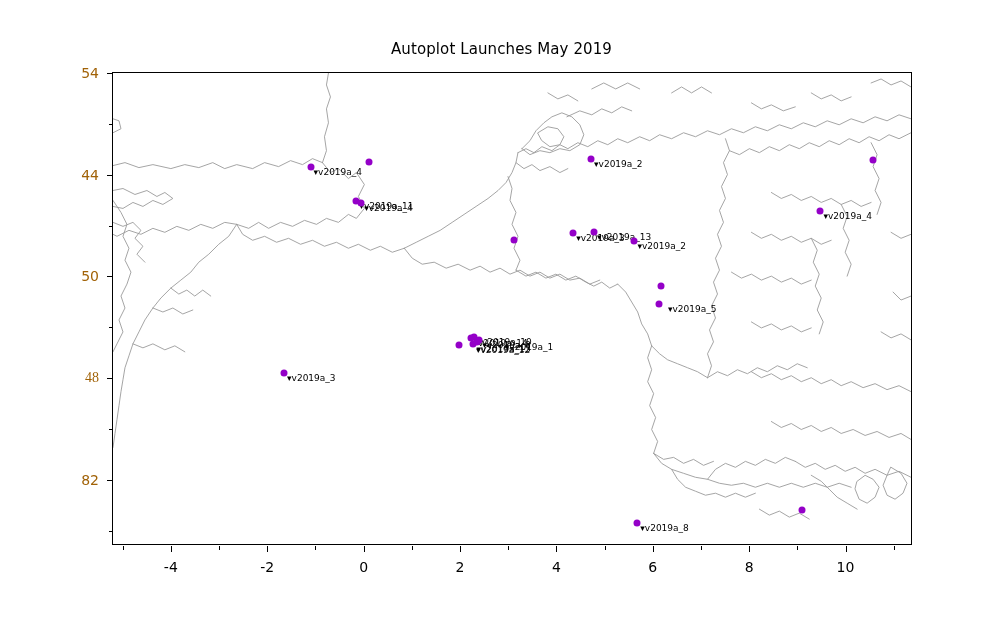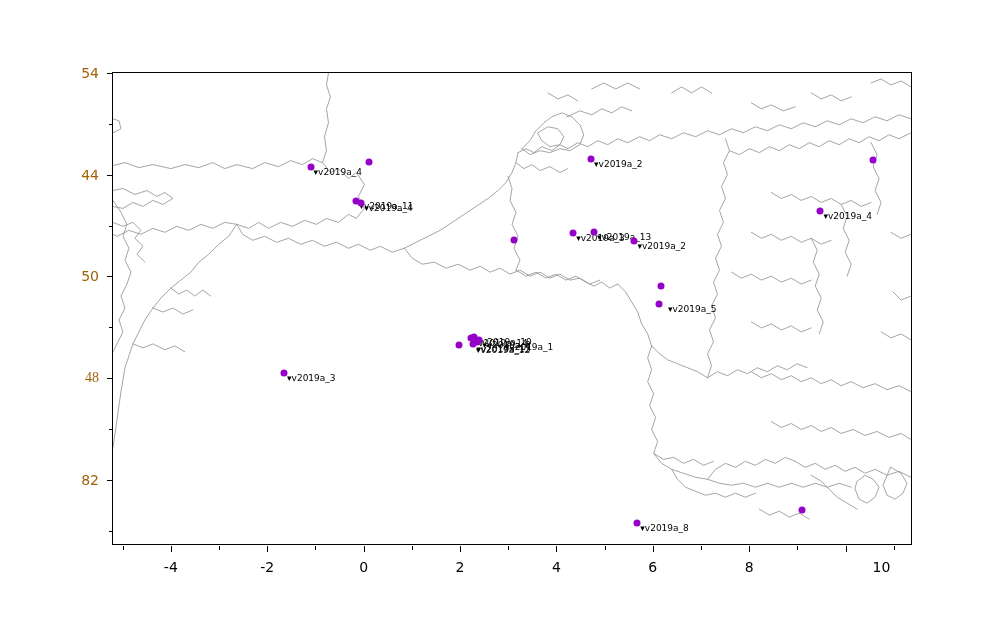--- a/index.html
+++ b/index.html
@@ -36,20 +36,21 @@
   .tlx{position:absolute;top:486px;font-size:14px;color:#000;
        transform:translateX(-50%);}
   .tly{position:absolute;left:-14px;font-size:14px;color:#a16207;
        transform:translate(-100%,-50%);}
 </style>
 </head>
 <body>
 
 <div id="figure">
 
+  <div id="title">Autoplot Launches May 2019</div>
 
   <div id="axes">
 
     <svg id="mapsvg" viewBox="0 0 800 473" preserveAspectRatio="none" aria-hidden="true">
       <g fill="none" stroke="#9a9a9a" stroke-width="0.9" stroke-linejoin="round" stroke-linecap="round">
 
         <path d="M0 93 L12 90 L26 95 L40 92 L58 96 L72 92 L86 95 L100 90 L112 96
                  L124 92 L140 96 L152 90 L166 94 L178 88 L190 92 L200 86 L210 90"></path>
         <path d="M210 90 L214 78 L212 64 L216 50 L214 36 L218 24 L214 12 L216 0"></path>
         <path d="M210 90 L218 100 L226 96 L236 106 L244 100 L252 112 L246 124
@@ -208,21 +209,21 @@
         <div class="tlx" style="left: 250.602px;">0</div>
         <div class="tickx" style="left: 346.988px;"></div>
         <div class="tlx" style="left: 346.988px;">2</div>
         <div class="tickx" style="left: 443.373px;"></div>
         <div class="tlx" style="left: 443.373px;">4</div>
         <div class="tickx" style="left: 539.759px;"></div>
         <div class="tlx" style="left: 539.759px;">6</div>
         <div class="tickx" style="left: 636.145px;"></div>
         <div class="tlx" style="left: 636.145px;">8</div>
         <div class="tickx" style="left: 732.53px;"></div>
-        <div class="tlx" style="left: 732.53px; margin-left: 36px;">10</div>
+        <div class="tlx" style="left: 732.53px;">10</div>
         <div class="tickx minor" style="left: 9.63855px;"></div>
         <div class="tickx minor" style="left: 106.024px;"></div>
         <div class="tickx minor" style="left: 202.41px;"></div>
         <div class="tickx minor" style="left: 298.795px;"></div>
         <div class="tickx minor" style="left: 395.181px;"></div>
         <div class="tickx minor" style="left: 491.566px;"></div>
         <div class="tickx minor" style="left: 587.952px;"></div>
         <div class="tickx minor" style="left: 684.337px;"></div>
         <div class="tickx minor" style="left: 780.723px;"></div>
         <div class="ticky" style="top: 406.882px;"></div>

